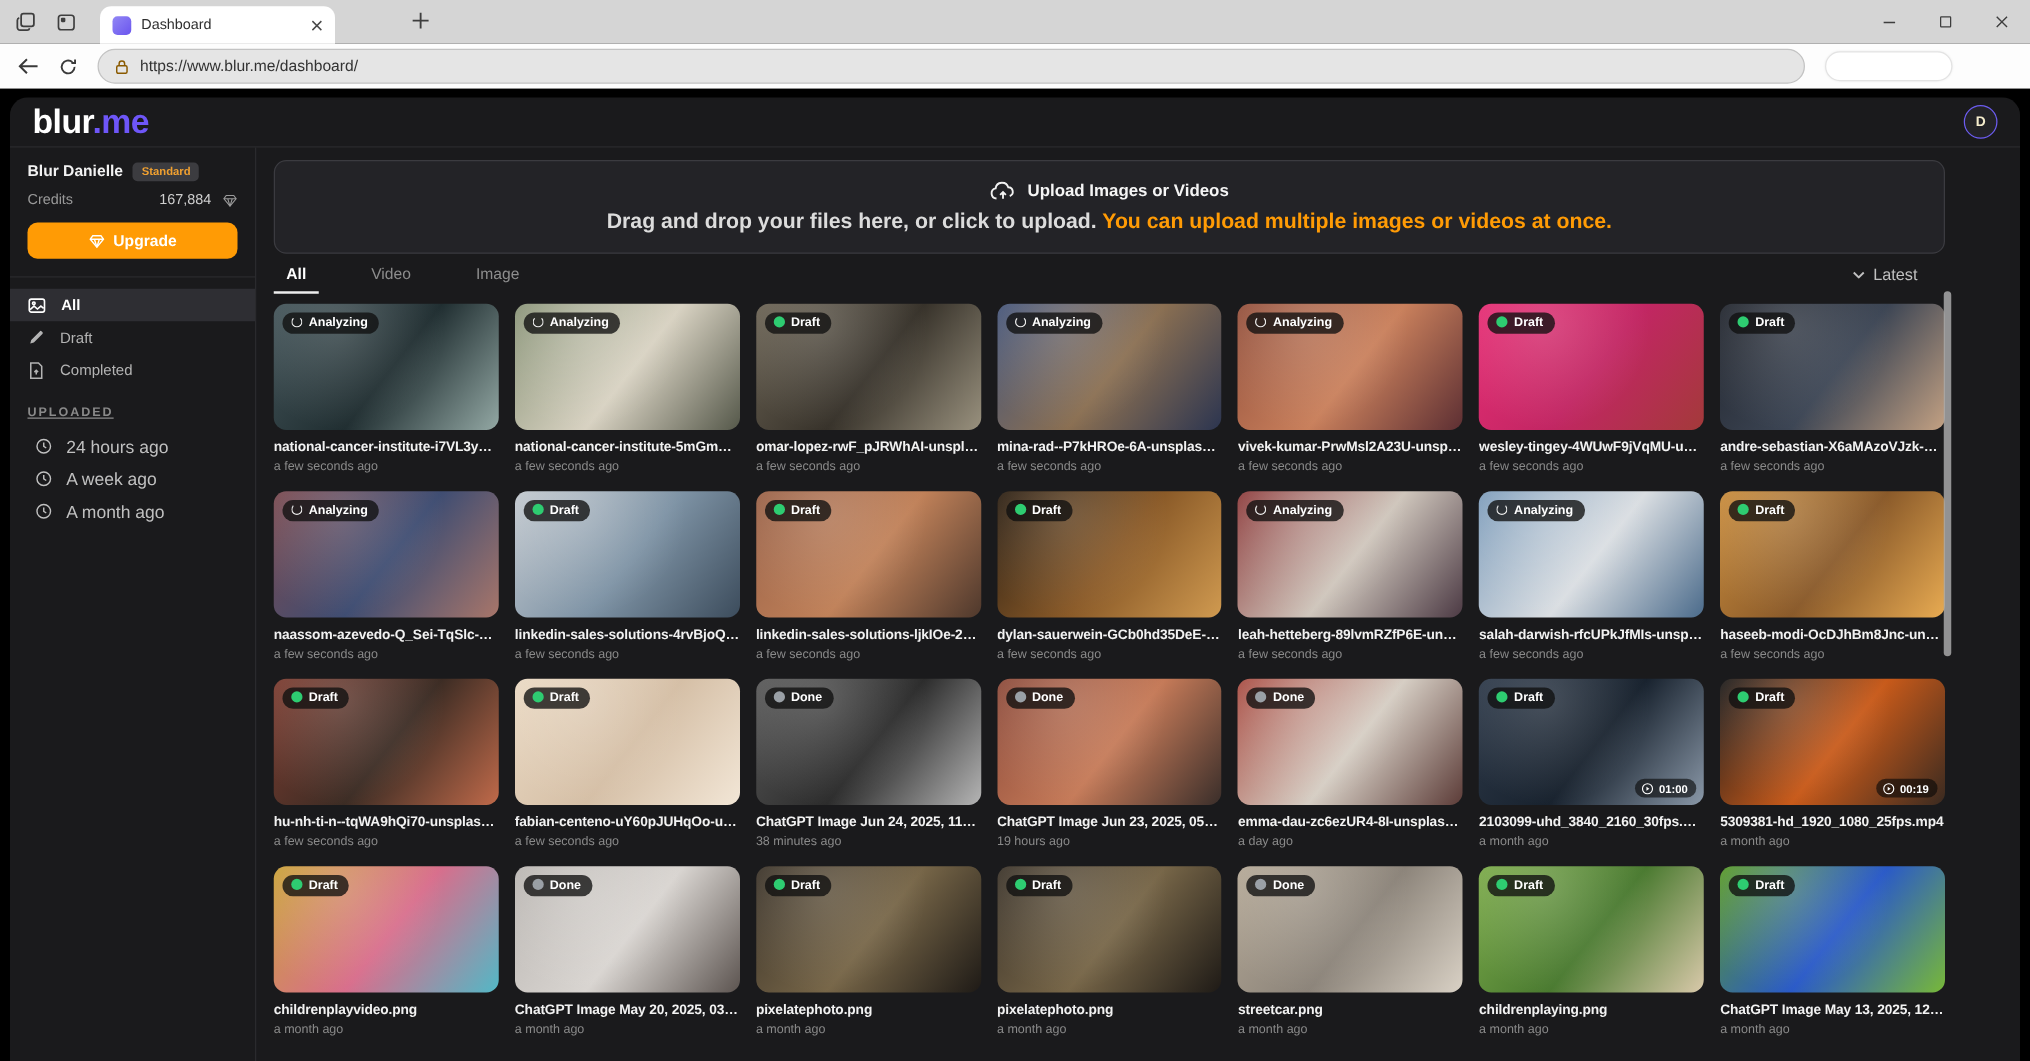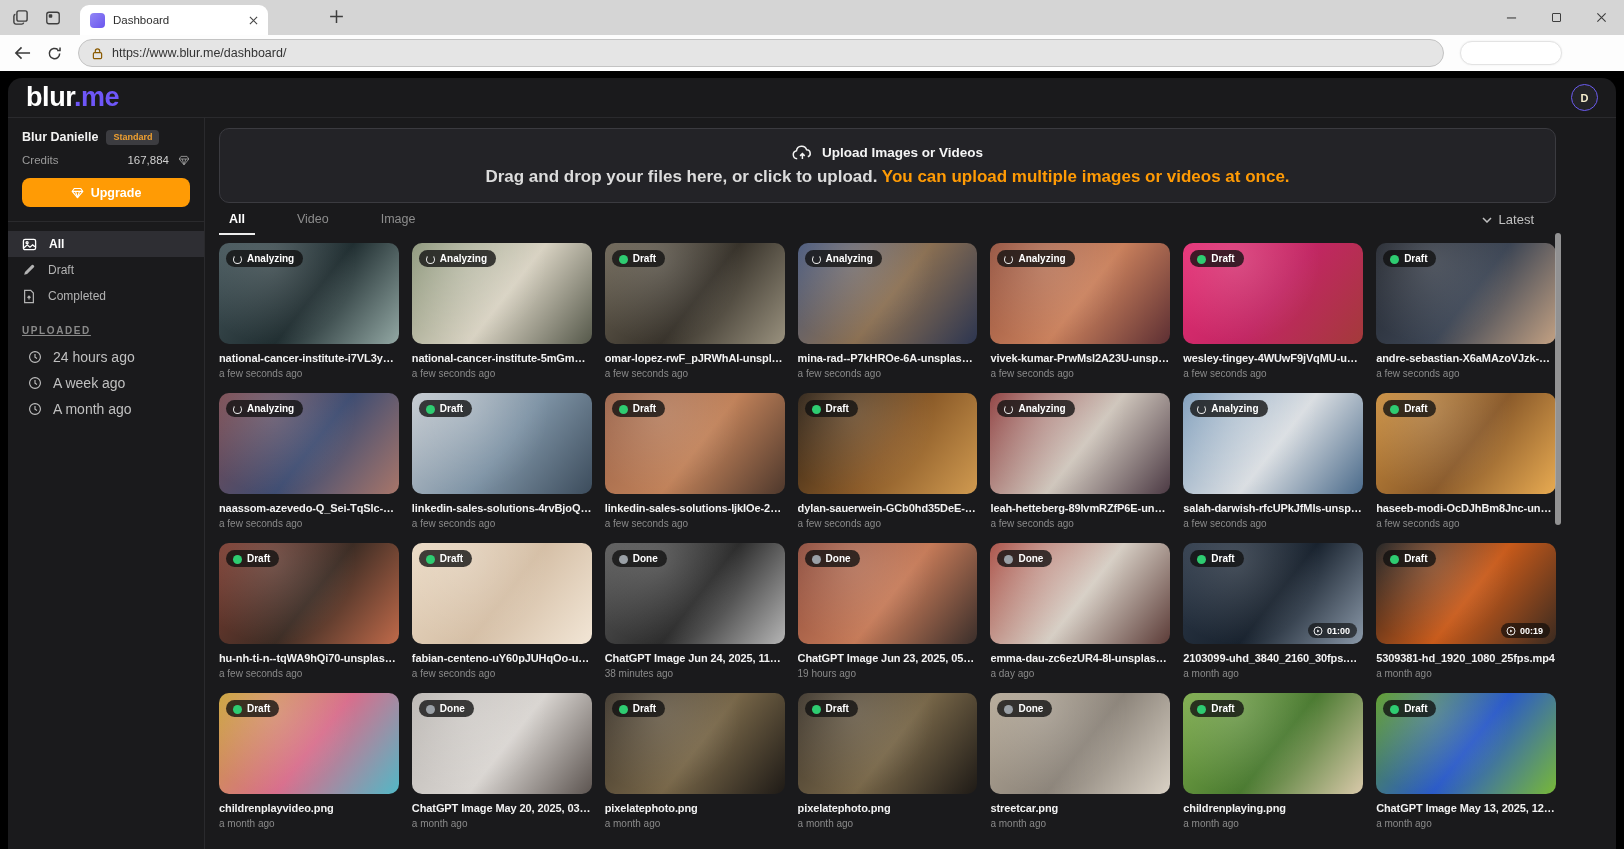--- a/index.html
+++ b/index.html
@@ -63,21 +63,21 @@
 
   .tabs-row { margin-top:9px; height:25px; display:flex; align-items:flex-start; }
   .ftab { padding:0 10px 7px; margin-right:32px; font-size:12.5px; color:#8d8d8d; border-bottom:2px solid transparent; cursor:pointer; }
   .ftab.active { color:#fff; font-weight:700; border-bottom-color:#ededed; }
   .sort-control { margin-left:auto; margin-right:22px; display:flex; align-items:center; gap:7px; color:#c0c0c0; font-size:13px; cursor:pointer; }
 
   .grid { margin-top:6px; display:grid; grid-template-columns:repeat(7,1fr); column-gap:13px; row-gap:14px; }
   .card { min-width:0; cursor:pointer; }
   .thumb { height:101px; border-radius:10px; position:relative; overflow:hidden; }
   .thumb::after { content:""; position:absolute; inset:0; background:radial-gradient(circle at 30% 18%, rgba(255,255,255,.16), transparent 55%); }
-  .badge { position:absolute; z-index:2; top:7px; left:7px; display:flex; align-items:flex-end; gap:5px; background:rgba(15,15,15,.78); border-radius:11px; padding:3px 9px 3px 7px; }
+  .badge { position:absolute; z-index:2; top:7px; left:7px; display:flex; align-items:flex-start; gap:5px; background:rgba(15,15,15,.78); border-radius:11px; padding:3px 9px 3px 7px; }
   .badge-label { font-size:10px; font-weight:700; color:#fff; }
   .ind { width:9px; height:9px; border-radius:50%; flex:0 0 auto; }
   .ind.spinner { background:transparent; border:1.6px solid #ececec; border-top-color:transparent; animation:spin 1.1s linear infinite; }
   @keyframes spin { to { transform:rotate(360deg); } }
   .duration { position:absolute; z-index:2; bottom:6px; right:6px; display:flex; align-items:center; gap:4px; background:rgba(8,8,8,.62); border-radius:9px; padding:2.5px 7px 2.5px 5px; color:#fff; font-size:9px; font-weight:600; }
   .card-name { margin-top:8px; font-size:11px; font-weight:700; color:#f2f2f2; letter-spacing:-.1px; white-space:nowrap; overflow:hidden; text-overflow:ellipsis; }
   .card-time { margin-top:4px; font-size:10px; color:#8a8a8a; }
 
   .scroll-thumb { position:absolute; top:155px; right:55px; width:6px; height:292px; background:#a8a8a8; border-radius:3px; opacity:.85; z-index:5; }
 </style>

